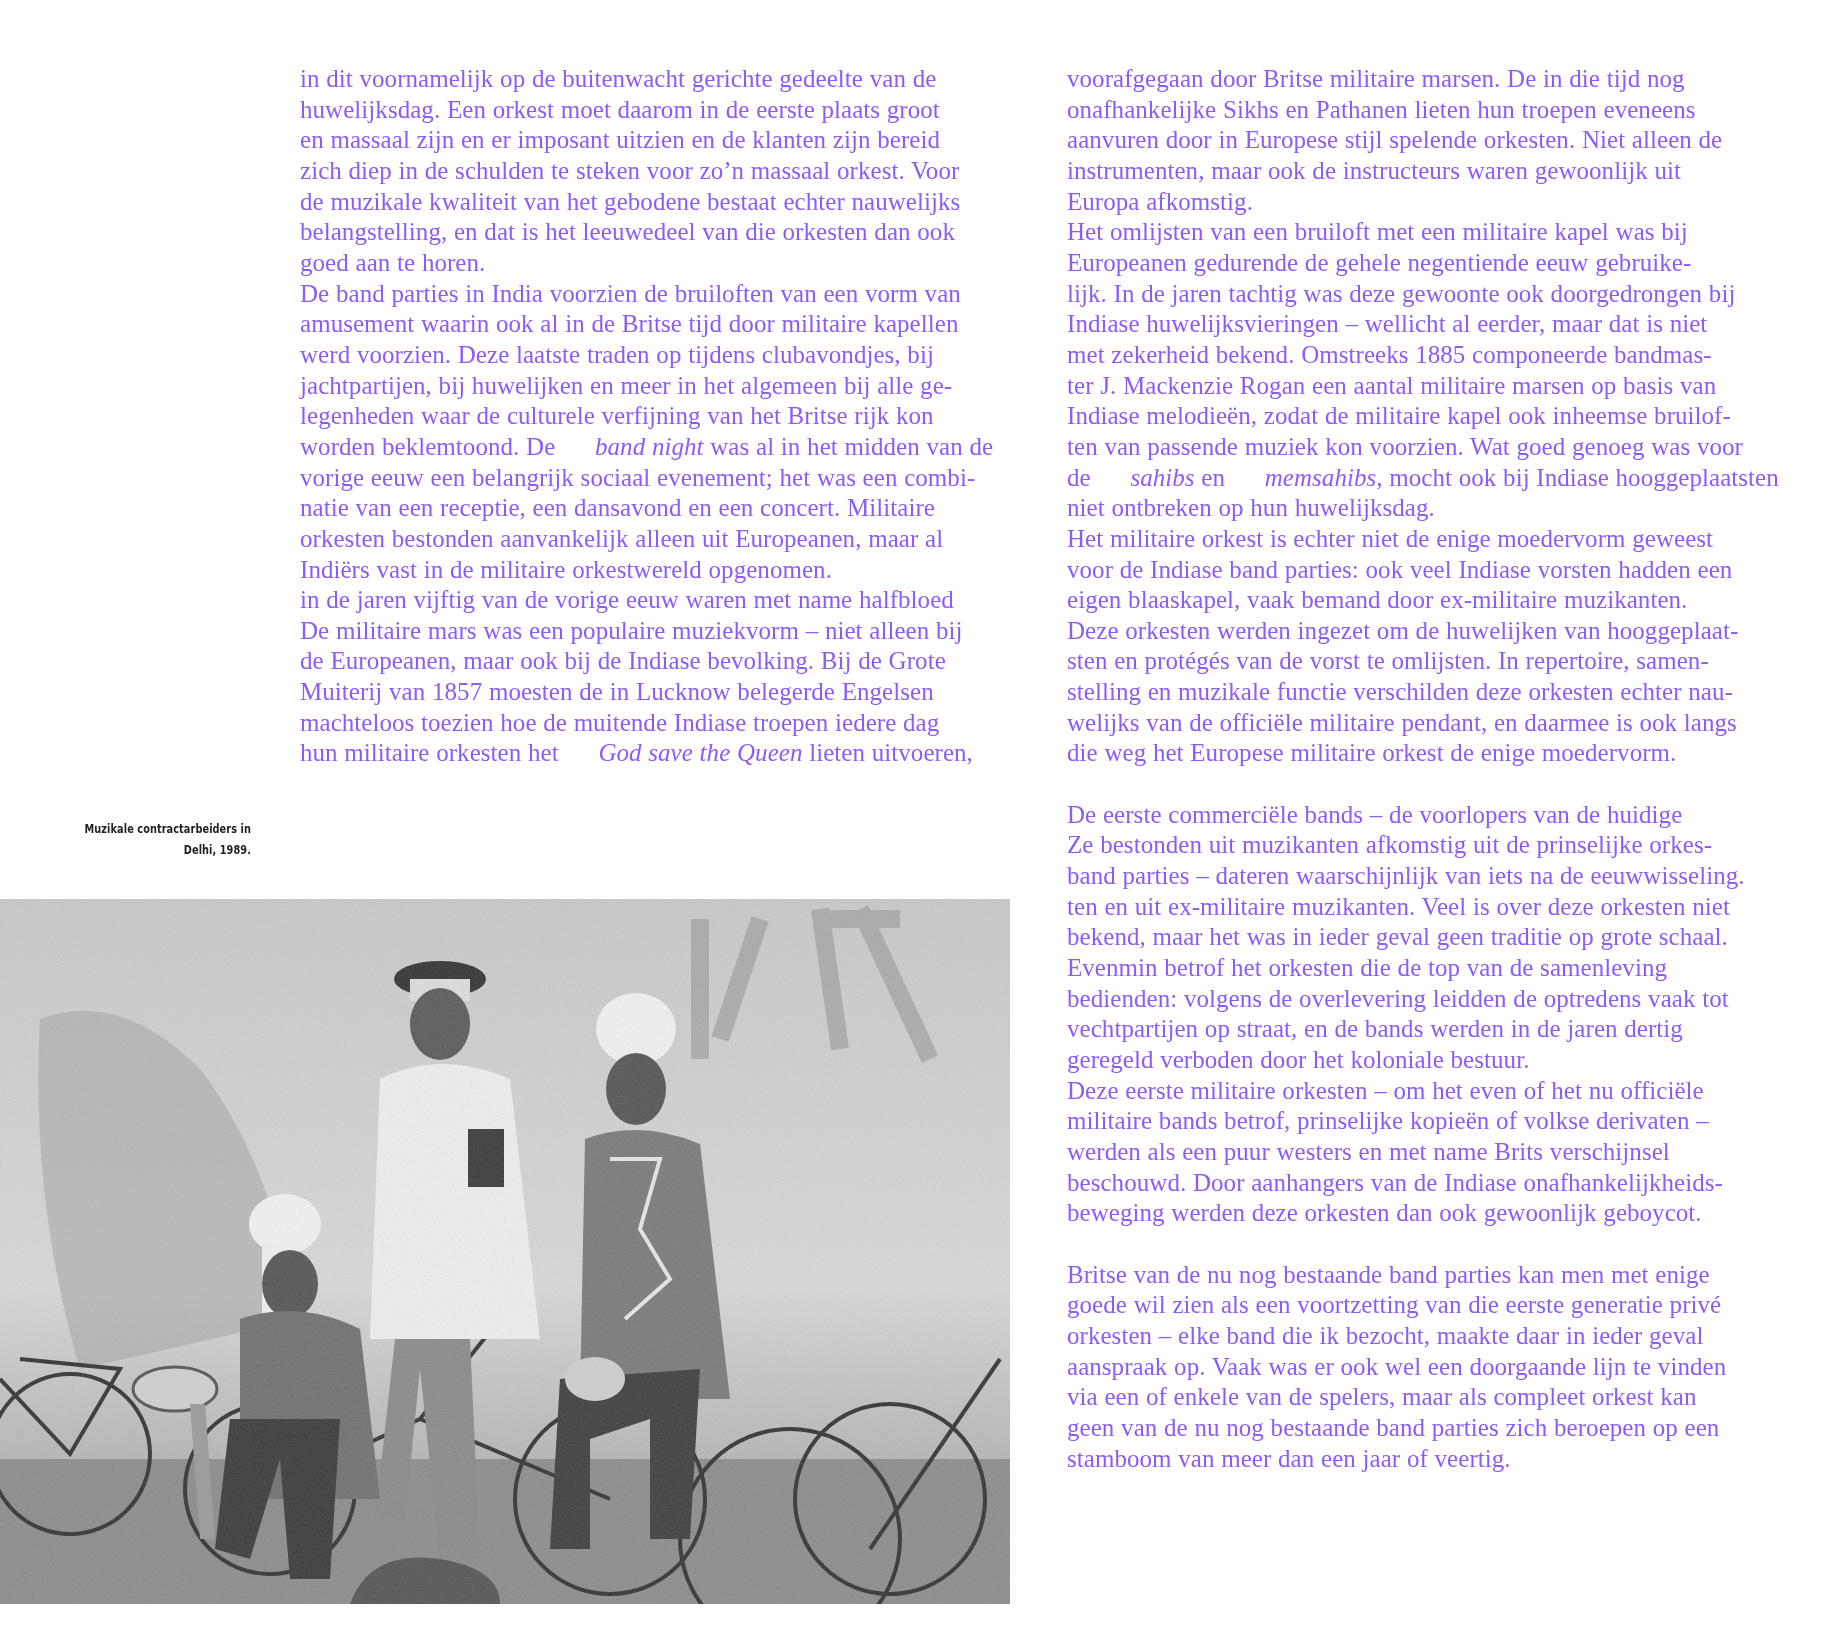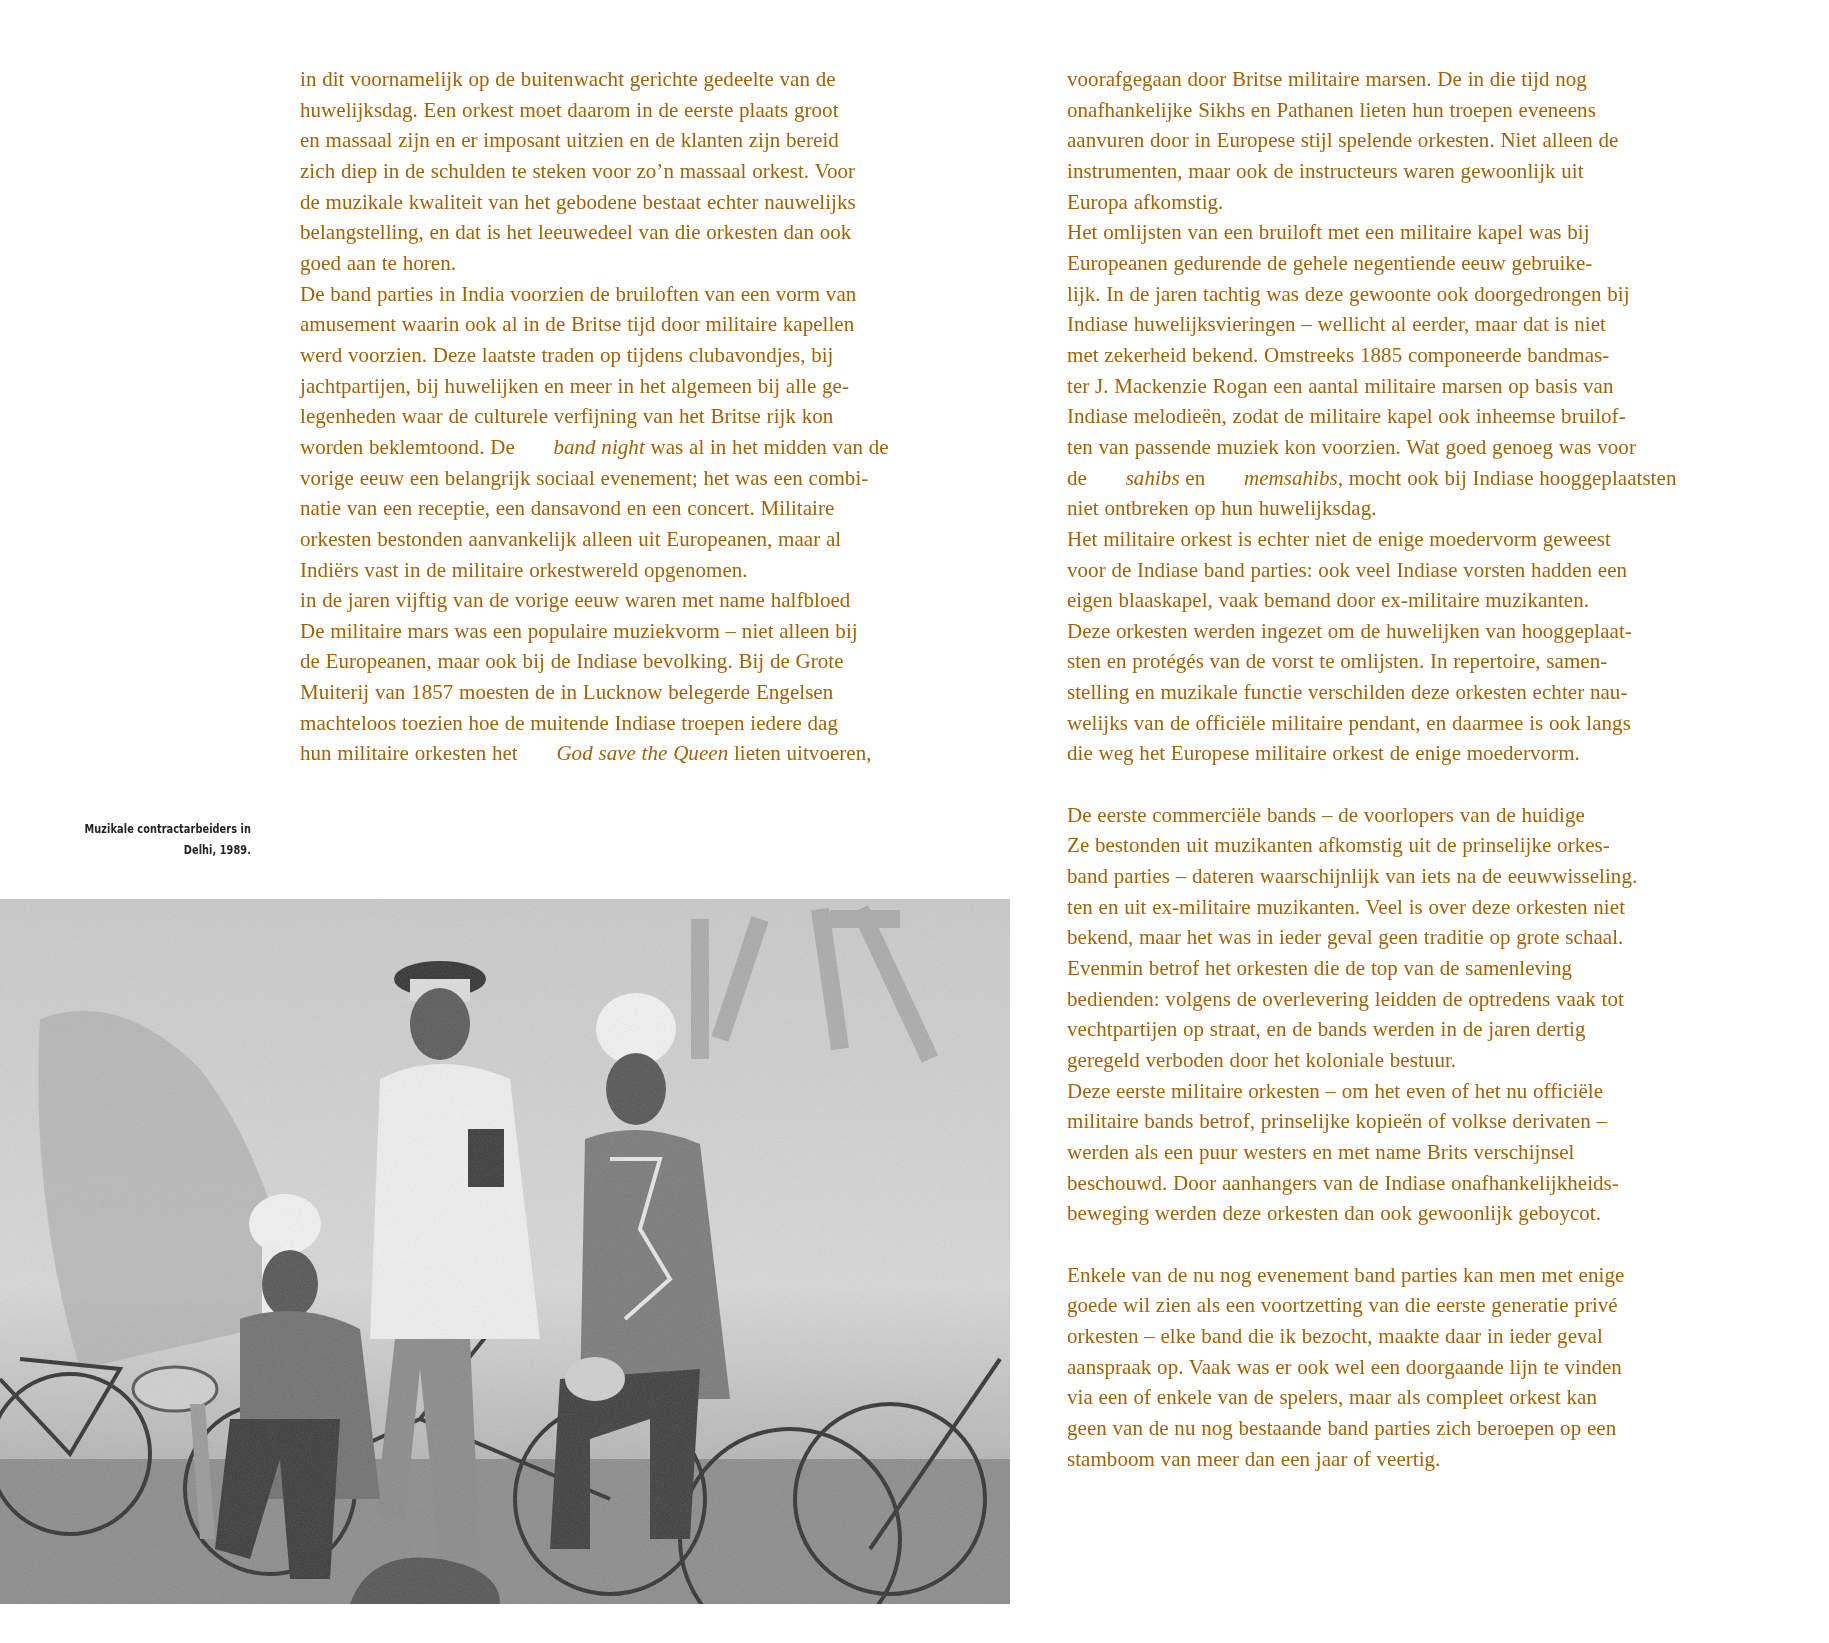--- a/index.html
+++ b/index.html
@@ -1,22 +1,22 @@
 <!DOCTYPE html>
 <html><head>
 <meta charset="utf-8">
 <style>
   html, body { margin: 0; padding: 0; background: #ffffff; }
   body { width: 1829px; height: 1643px; position: relative; overflow: hidden; }
   .col {
     position: absolute;
     font-family: "Liberation Serif", "DejaVu Serif", serif;
-    font-size: 21px;
+    font-size: 25px;
     line-height: 30.65px;
-    color: #a16207;
+    color: #8b5cf6;
     letter-spacing: 0.05px;
     word-spacing: 0.4px;
   }
   .col-left { left: 300px; top: 64px; width: 720px; }
   .col-right { left: 1067px; top: 64px; width: 720px; }
   .line { display: block; white-space: nowrap; }
   .gap { display: block; height: 30.65px; }
   .para { display: block; }
   em { font-style: italic; margin-left: 33px; }
   .caption {
@@ -206,21 +206,21 @@
     </div>
     <div class="para">
       <span class="line"><span>Deze eerste militaire orkesten – om het even of het nu officiële</span></span>
       <span class="line"><span>militaire bands betrof, prinselijke kopieën of volkse derivaten –</span></span>
       <span class="line"><span>werden als een puur westers en met name Brits verschijnsel</span></span>
       <span class="line"><span>beschouwd. Door aanhangers van de Indiase onafhankelijkheids-</span></span>
       <span class="line"><span>beweging werden deze orkesten dan ook gewoonlijk geboycot.</span></span>
     </div>
     <span class="gap"></span>
     <div class="para">
-      <span class="line"><span>Enkele van de nu nog evenement band parties kan men met enige</span></span>
+      <span class="line"><span>Britse van de nu nog bestaande band parties kan men met enige</span></span>
       <span class="line"><span>goede wil zien als een voortzetting van die eerste generatie privé</span></span>
       <span class="line"><span>orkesten – elke band die ik bezocht, maakte daar in ieder geval</span></span>
       <span class="line"><span>aanspraak op. Vaak was er ook wel een doorgaande lijn te vinden</span></span>
       <span class="line"><span>via een of enkele van de spelers, maar als compleet orkest kan</span></span>
       <span class="line"><span>geen van de nu nog bestaande band parties zich beroepen op een</span></span>
       <span class="line"><span>stamboom van meer dan een jaar of veertig.</span></span>
     </div>
   </div>
 
 </body></html>

